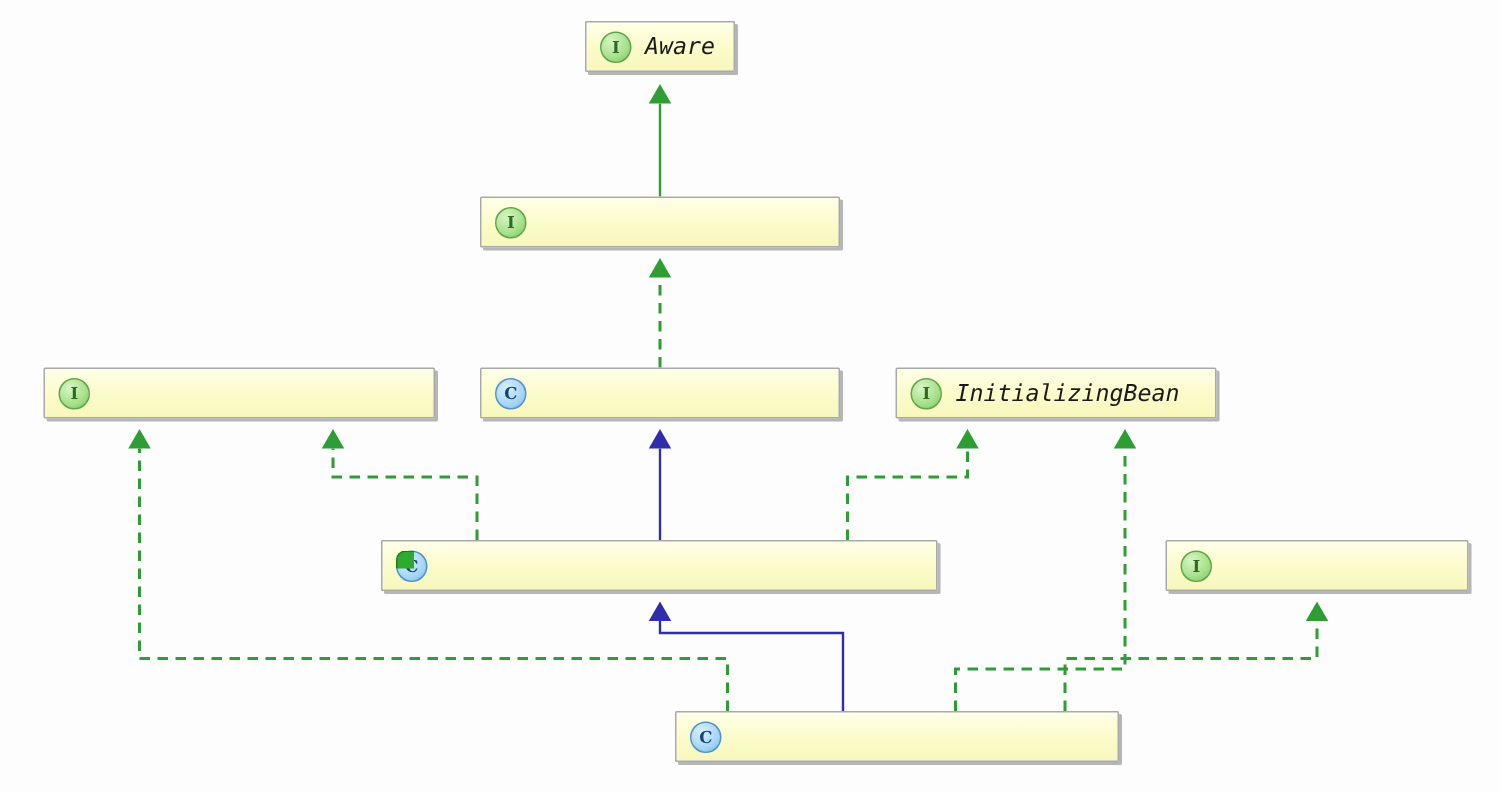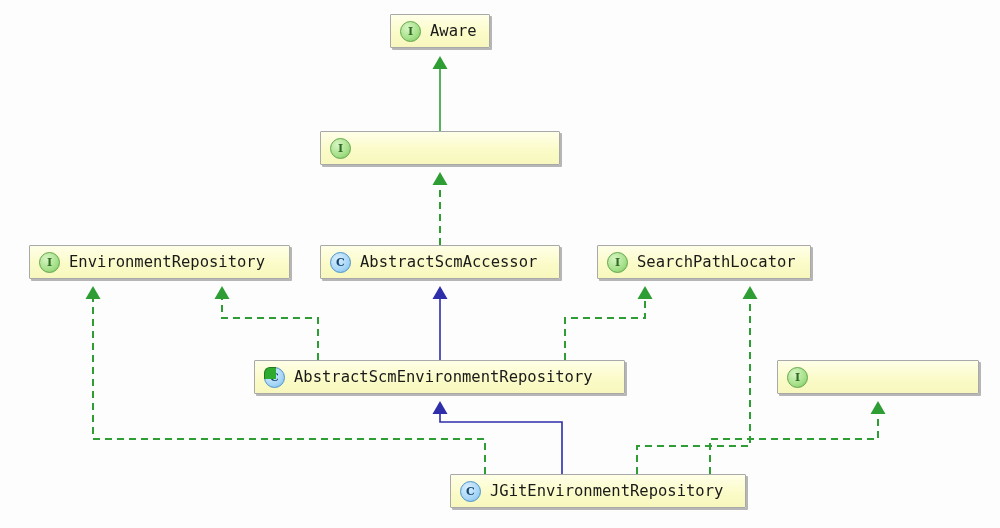--- a/index.html
+++ b/index.html
@@ -78,20 +78,21 @@
     border-radius: 50% 0 0 0;
     background: #2eaa2e;
     border-left: 1px solid #1f7a1f;
     border-top: 1px solid #1f7a1f;
   }
   .node-label {
     font-family: "DejaVu Sans Mono", "Liberation Mono", monospace;
     font-size: 15.5px;
     color: #1a1a1a;
     letter-spacing: 0px;
+    font-style: italic;
   }
 </style>
 </head>
 <body>
 
 <div id="canvas">
   <svg id="edge-layer" viewBox="0 0 1000 528" width="1000" height="528">
       <polyline points="440,131 440,69" fill="none" stroke="#2e9e34" stroke-width="1.6"></polyline>
       <polygon points="440,56 447.5,69 432.5,69" fill="#2e9e34"></polygon>
       <g></g>
@@ -122,34 +123,30 @@
     </svg>
 <div class="node" style="left: 390px; top: 14px; width: 100px;">
       <span class="node-icon icon-interface">I</span>
       <span class="node-label">Aware</span>
     </div>
     <div class="node" style="left: 320px; top: 131px; width: 240px;">
       <span class="node-icon icon-interface">I</span>
     </div>
     <div class="node" style="left: 29px; top: 245px; width: 261px;">
       <span class="node-icon icon-interface">I</span>
-      <span class="node-label">EnvironmentRepository</span>
     </div>
     <div class="node" style="left: 320px; top: 245px; width: 240px;">
       <span class="node-icon icon-class">C</span>
-      <span class="node-label">AbstractScmAccessor</span>
     </div>
     <div class="node" style="left: 597px; top: 245px; width: 214px;">
       <span class="node-icon icon-interface">I</span>
-      <span class="node-label">SearchPathLocator</span>
+      <span class="node-label">InitializingBean</span>
     </div>
     <div class="node" style="left: 254px; top: 360px; width: 371px;">
       <span class="node-icon icon-abstract-class">C</span>
-      <span class="node-label">AbstractScmEnvironmentRepository</span>
     </div>
     <div class="node" style="left: 777px; top: 360px; width: 202px;">
       <span class="node-icon icon-interface">I</span>
     </div>
     <div class="node" style="left: 450px; top: 474px; width: 296px;">
       <span class="node-icon icon-class">C</span>
-      <span class="node-label">JGitEnvironmentRepository</span>
     </div>
   </div>
 
 </body></html>

